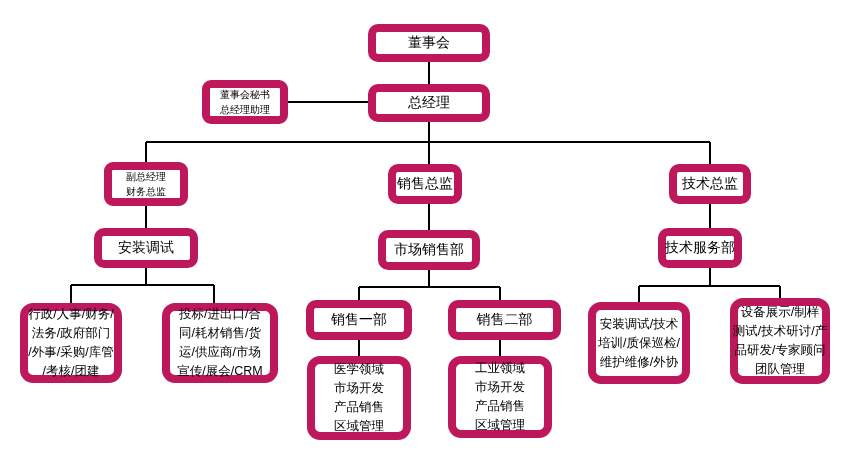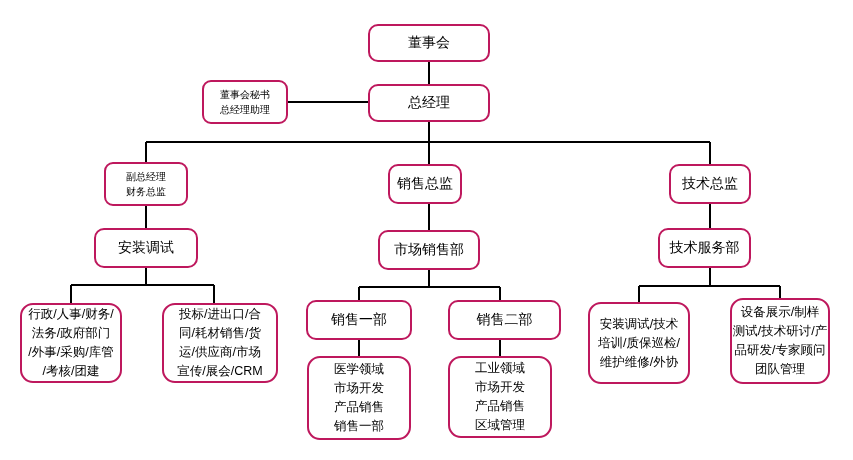--- a/index.html
+++ b/index.html
@@ -2,21 +2,21 @@
 <html><head>
 <meta charset="utf-8">
 <style>
   html,body{margin:0;padding:0;background:#ffffff;}
   #canvas{
     position:relative;width:853px;height:460px;background:#ffffff;overflow:hidden;
     font-family:"Liberation Sans","DejaVu Sans",sans-serif;color:#000;
   }
   #wires{position:absolute;left:0;top:0;width:853px;height:460px;}
   .node{
-    position:absolute;box-sizing:border-box;background:#fff;border:2px solid #be185d;
+    position:absolute;box-sizing:border-box;background:#fff;border:8px solid #be185d;
     border-radius:10px;display:flex;align-items:center;justify-content:center;
     text-align:center;z-index:2;
   }
   .node .label{white-space:pre;line-height:1.4;}
   .t1 .label{font-size:14px;}             
   .t2{border-radius:9px;}
   .t2 .label{font-size:10px;line-height:1.5;}
   .leaf{border-radius:13px;}
   .leaf .label{font-size:12.5px;line-height:1.52;}
 </style>
@@ -84,21 +84,21 @@
   <div class="node t1" style="left:669px;top:164px;width:82px;height:40px">
     <span class="label">技术总监</span>
   </div>
 
   <div class="node t1" style="left:94px;top:228px;width:104px;height:40px">
     <span class="label">安装调试</span>
   </div>
   <div class="node t1" style="left:378px;top:230px;width:102px;height:40px">
     <span class="label">市场销售部</span>
   </div>
-  <div class="node t1" style="left:658px;top:228px;width:93px;height:40px">
+  <div class="node t1" style="left:658px;top:228px;width:84px;height:40px">
     <span class="label">技术服务部</span>
   </div>
 
   <div class="node leaf" style="left:20px;top:303px;width:102px;height:80px">
     <span class="label">行政/人事/财务/
 法务/政府部门
 /外事/采购/库管
 /考核/团建</span>
   </div>
   <div class="node leaf" style="left:162px;top:303px;width:116px;height:80px">
@@ -122,21 +122,21 @@
     <span class="label">设备展示/制样
 测试/技术研讨/产
 品研发/专家顾问
 团队管理</span>
   </div>
 
   <div class="node leaf" style="left:307px;top:356px;width:104px;height:84px">
     <span class="label">医学领域
 市场开发
 产品销售
-销售一部</span>
+区域管理</span>
   </div>
   <div class="node leaf" style="left:448px;top:356px;width:104px;height:82px">
     <span class="label">工业领域
 市场开发
 产品销售
 区域管理</span>
   </div>
 
 </div>
 

